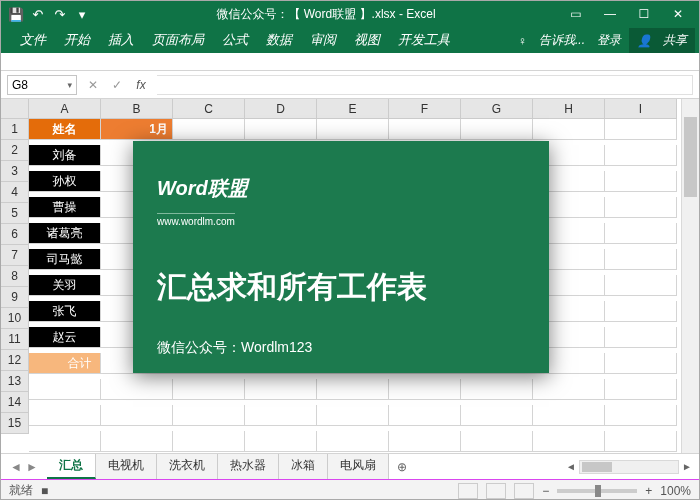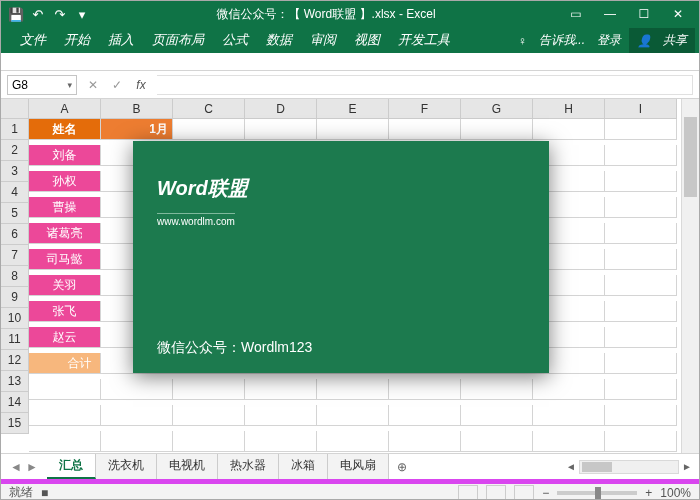--- a/index.html
+++ b/index.html
@@ -26,41 +26,41 @@
   .corner { position:absolute; top:0; left:0; width:28px; height:20px; background:#e6e6e6; border-right:1px solid #ccc; border-bottom:1px solid #ccc; }
   .col-headers { position:absolute; top:0; left:28px; right:18px; height:20px; display:flex; }
   .col-h { width:72px; border-right:1px solid #ccc; border-bottom:1px solid #ccc; background:#e6e6e6; font-size:12px; text-align:center; line-height:20px; color:#333;}
   .row-headers { position:absolute; top:20px; left:0; width:28px; }
   .row-h { height:21px; border-right:1px solid #ccc; border-bottom:1px solid #ccc; background:#e6e6e6; font-size:12px; text-align:center; line-height:21px; color:#333;}
   .cells { position:absolute; top:20px; left:28px; right:18px; bottom:0; }
   .row { display:flex; height:26px; }
   .cell { width:72px; height:21px; border-right:1px solid #d4d4d4; border-bottom:1px solid #d4d4d4; font-size:12px; line-height:21px; padding:0 2px; text-align:center; color:#fff;}
   .cell.plain { color:#000; text-align:left; }
   .hdr-orange-dark { background:#e46c0a; font-weight:bold;}
-  .orange { background:#ec4899; }
+  .orange { background:#000000; }
   .orange-light { background:#f7b77d;padding-left:32px; }
   .month-cell { background:#ed7d31; font-weight:bold; text-align:right; padding-right:4px;}
   .vscroll { position:absolute; top:0; right:0; width:18px; bottom:0; background:#f0f0f0; border-left:1px solid #d9d9d9;}
   .vscroll .thumb{ position:absolute; top:18px; left:2px; right:2px; height:80px; background:#c7c7c7;}
   .overlay { position:absolute; top:140px; left:132px; width:416px; height:232px; background:#1c7a4e; color:#fff; box-shadow:0 4px 20px rgba(0,0,0,0.5); padding:18px 24px; }
   .overlay .logo { font-size:20px; font-weight:bold; font-style:italic;margin-top:16px; }
   .overlay .logo-sub { font-size:10px; border-top:1px solid #7fb99c; display:inline-block; padding-top:2px; margin-top:11px;}
   .overlay .big { font-size:30px; font-weight:bold; margin-top:38px; }
   .overlay .foot { position:absolute; bottom:16px; left:24px; font-size:14px;text-align:center; }
   .sheet-tabs { height:26px; display:flex; align-items:center; border-top:1px solid #d4d4d4; background:#fff; font-size:12px; }
   .sheet-nav { display:flex; gap:2px; padding:0 8px; color:#888;}
   .sheet-nav span{ width:14px; text-align:center;}
   .stab { padding:3px 12px; border-right:1px solid #ccc; background:#f3f3f3; cursor:pointer; color:#333;}
   .stab.active { background:#fff; border-bottom:2px solid #0f7346; color:#0f7346; font-weight:bold;}
   .stab-add { padding:3px 8px; color:#666;}
   .hscroll { flex:1; display:flex; align-items:center; justify-content:flex-end; padding-right:4px;}
   .hscroll .track{ width:100px; height:14px; background:#f0f0f0; border:1px solid #d9d9d9; position:relative;}
   .hscroll .track .thumb{position:absolute; left:2px; top:1px; width:30px; height:10px; background:#c7c7c7;}
   .hscroll .arr{width:16px; text-align:center; color:#666; font-size:10px;}
-  .status { height:22px; background:#f3f3f3; border-top:5px solid #d946ef; display:flex; align-items:center; font-size:12px; color:#555; padding:0 8px;}
+  .status { height:22px; background:#f3f3f3; border-top:1px solid #d946ef; display:flex; align-items:center; font-size:12px; color:#555; padding:0 8px;}
   .status .left{ }
   .status .right{ margin-left:auto; display:flex; align-items:center; gap:8px;}
   .view-btn { width:20px; height:16px; border:1px solid #ccc; display:inline-block;}
   .zoom-slider{ width:80px; height:4px; background:#ccc; position:relative;}
   .zoom-slider .knob{ position:absolute; left:38px; top:-4px; width:6px; height:12px; background:#888;}
   .share-btn{ background:#0a5a36; padding:2px 6px; display:flex; align-items:center; gap:3px;}
 </style>
 </head>
 <body>
 
@@ -313,32 +313,33 @@
       </div>
     </div>
   <div class="vscroll">
       <div class="thumb"></div>
     </div>
 </div>
 
 <div class="overlay">
   <div class="logo">Word联盟</div>
   <div class="logo-sub">www.wordlm.com</div>
+  <div class="big">汇总求和所有工作表</div>
   <div class="foot">微信公众号：Wordlm123</div>
 </div>
 
 <div class="sheet-tabs">
   <div class="sheet-nav">
     <span>◄</span>
     <span>►</span>
   </div>
   <div id="sheettabs" style="display:flex;">
       <div class="stab active">汇总</div>
+      <div class="stab">电视机</div>
       <div class="stab">洗衣机</div>
-      <div class="stab">电视机</div>
       <div class="stab">热水器</div>
       <div class="stab">冰箱</div>
       <div class="stab">电风扇</div>
     </div>
   <div class="stab-add">⊕</div>
   <div class="hscroll">
     <span class="arr">◄</span>
     <div class="track">
         <div class="thumb"></div>
       </div>

